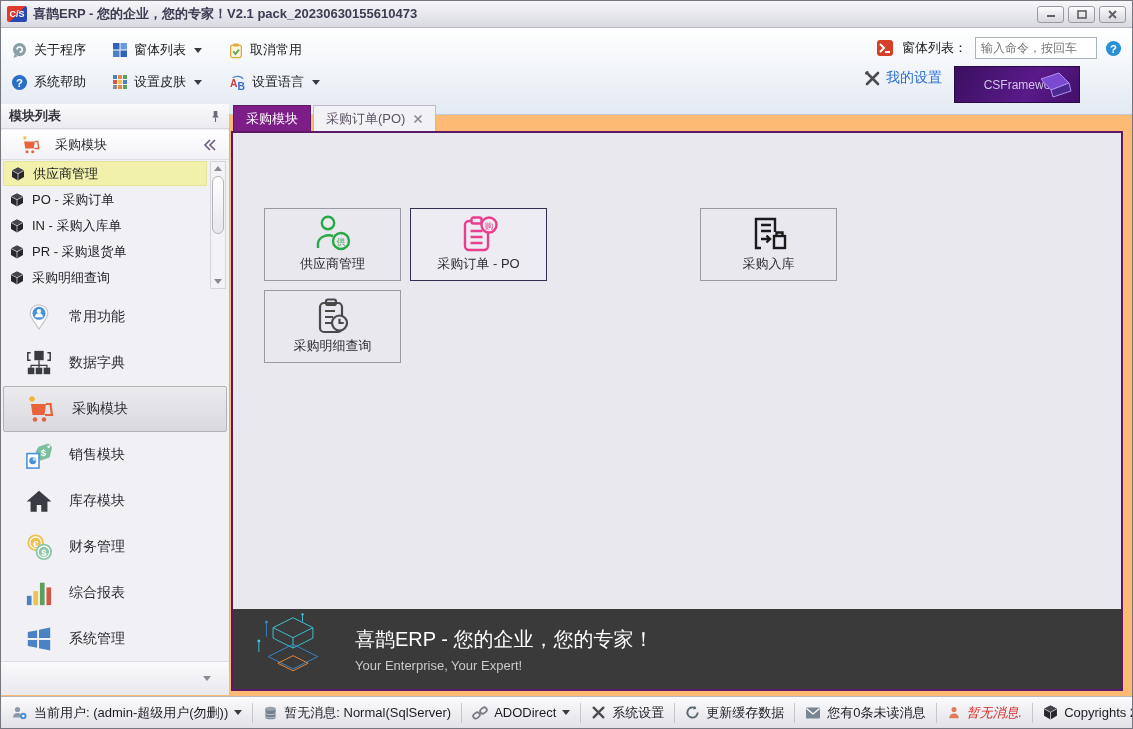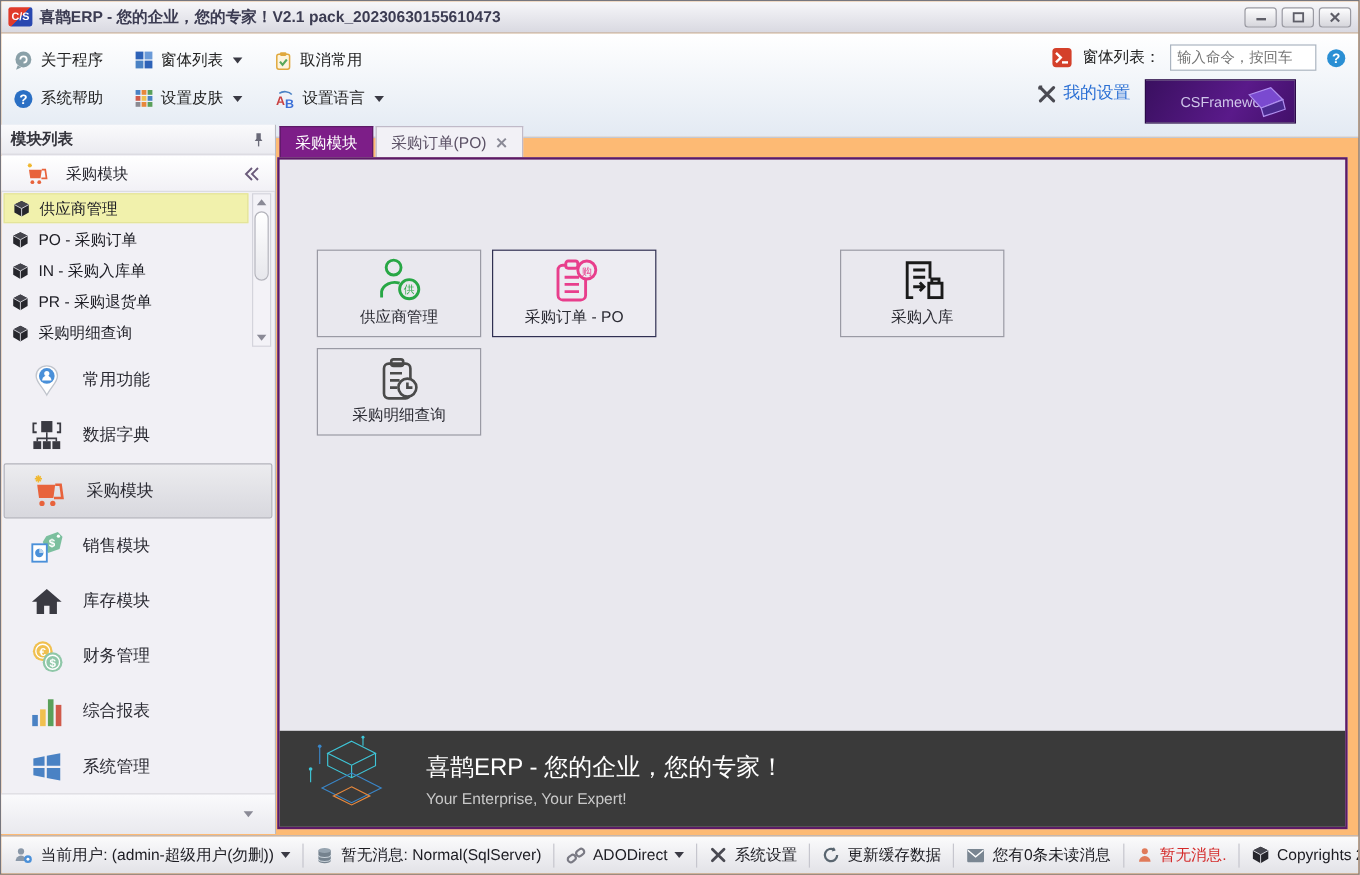--- a/index.html
+++ b/index.html
@@ -39,21 +39,21 @@
     font-size:12px; color:#9aa2ac; padding:0 5px; font-family:inherit; }
   .mysettings { font-size:14px; color:#2a6fd4; display:flex; align-items:flex-end; gap:5px; }
   .csfbanner { position:absolute; right:52px; top:38px; width:126px; height:37px;
     background:linear-gradient(120deg,#3a1060,#5a1a8a 60%,#42106a); border:1px solid #2a0a48;
     display:flex; align-items:center; padding-left:10px; overflow:hidden;justify-content:center; }
   .csfbanner .bt { color:#cfc6ea; font-size:12px; }
   .csfbanner svg { position:absolute; right:4px; top:4px; }
 
   
   .sidebar { position:absolute; top:103px; left:0; width:229px; bottom:33px;
-    background:#f1f0f5; border-right:1px solid #b9b9c1; }
+    background:#f1f0f5; border-right:1px solid #b9b9c1;border-radius:29px; }
   .sb-header { position:absolute; top:0; left:0; right:0; height:25px; display:flex;
     align-items:center; padding:0 8px; font-size:13px; font-weight:bold; color:#33333b;
     background:linear-gradient(#fafafc,#ebebf0); border-bottom:1px solid #d8d8de; }
   .sb-header svg { margin-left:auto; }
   .sb-group { position:absolute; top:26px; left:0; right:0; height:30px; display:flex;
     align-items:center; padding:0 12px 0 20px; gap:12px; font-size:13px; color:#2a2a32;
     background:linear-gradient(#ffffff,#f2f1f6); border-bottom:1px solid #dcdce2; }
   .sb-group .collapse { margin-left:auto; }
   .sb-list { position:absolute; top:57px; left:0; right:0; height:128px; }
   .sb-item { position:absolute; left:2px; right:22px; height:25px; display:flex;
@@ -96,21 +96,21 @@
     display:flex; align-items:center; padding-left:12px; gap:14px; overflow:hidden; }
   .banner-title { color:#fff; font-size:20px; }
   .banner-sub { color:#c9c9c9; font-size:13px; margin-top:5px; }
 
   
   .statusbar { position:absolute; bottom:0; left:0; right:0; height:32px;
     background:linear-gradient(#fbfbfc,#e2e2e7); border-top:1px solid #b6b6be;
     display:flex; align-items:center; padding:0 6px; font-size:13px; color:#1c1c22;
     white-space:nowrap; overflow:hidden; }
   .st-item { display:flex; align-items:center; gap:6px; padding:0 4px; }
-  .st-item.red { color:#d42a2a; }
+  .st-item.red { color:#d42a2a;font-style:italic; }
   .sep { width:1px; height:20px; background:#c6c6ce; margin:0 6px; flex:0 0 auto; }
   .st-caret { width:0;height:0;border-left:4px solid transparent;border-right:4px solid transparent;border-top:5px solid #3a3a44; }
 </style>
 </head>
 <body>
 
 <div id="window">
 
   <div class="titlebar">
     <div class="applogo">C/S</div>

